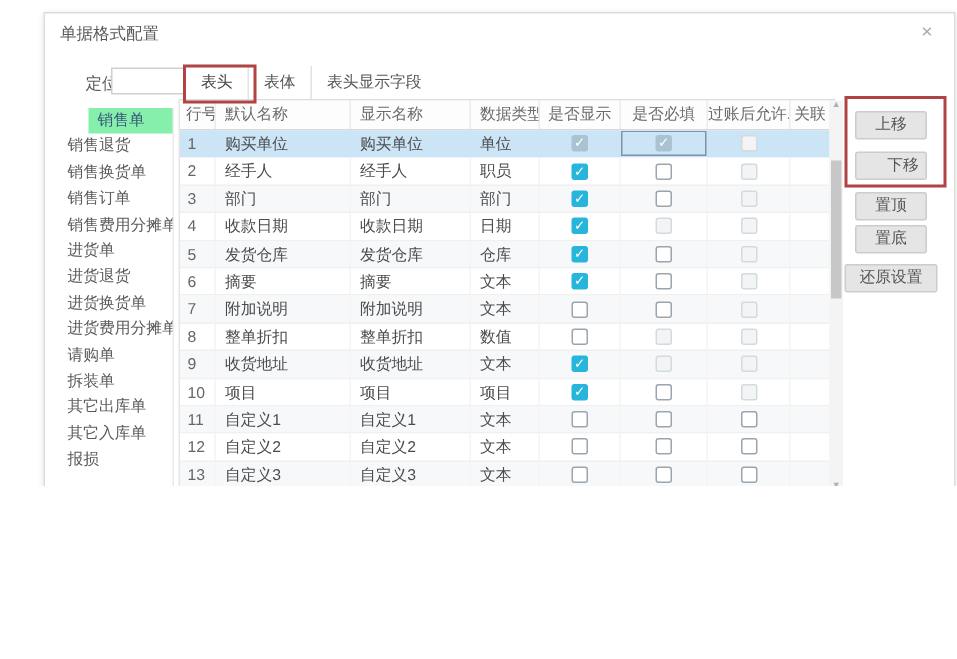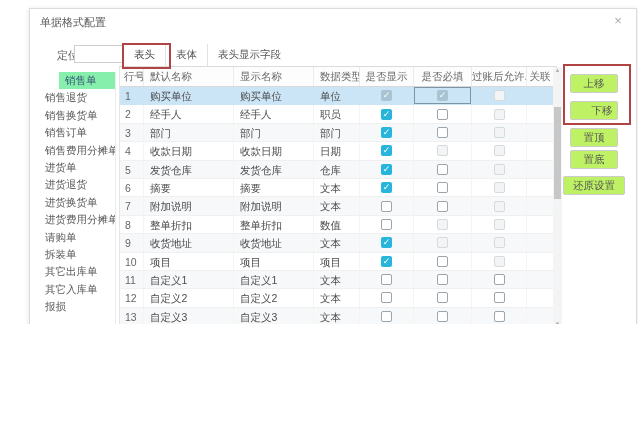--- a/index.html
+++ b/index.html
@@ -58,21 +58,21 @@
   .cb.unchecked { background:#fff; border:1px solid #9aa5ad; color:transparent; }
   .cb.unchecked-dis { background:#f2f4f5; border:1px solid #d5dadd; color:transparent; }
 
   .vscroll { position:absolute; left:523px; top:58px; width:9px; height:260px; background:#f4f4f4; }
   .vscroll .thumb { position:absolute; left:1px; top:40px; width:7px; height:92px; background:#c7c7c7; }
   .vscroll .a { position:absolute; left:0; width:9px; font-size:6px; color:#b0b0b0; text-align:center; }
   .hscroll { position:absolute; left:89px; top:318px; width:443px; height:9px; background:#f1f1f1; }
   .hscroll .thumb { position:absolute; left:14px; top:1px; width:372px; height:7px; background:#c4c4c4; }
   .hscroll .a { position:absolute; top:0; font-size:6px; color:#a8a8a8; line-height:9px; }
 
-  .sbtn { position:absolute; width:48px; height:19px; background:#bef264; border:1px solid #ccc;
+  .sbtn { position:absolute; width:48px; height:19px; background:#e5e5e5; border:1px solid #ccc;
     border-radius:2px; font-size:10.5px; color:#555; text-align:center; line-height:17px; cursor:pointer;
     white-space:nowrap; overflow:hidden; }
   .sbtn.wide { width:62px; }
 
   .fbtn { position:absolute; top:336px; height:21px; border-radius:2px; font-size:10.5px; text-align:center;
     line-height:20px; white-space:nowrap; overflow:hidden; }
   .fbtn.dis { background:#d9d9d9; color:#f2f2f2; border:1px solid #7f1d1d; }
   .fbtn.en { background:#f9a8d4; color:#555; border:1px solid #c6c6c6; cursor:pointer; }
 
   .strip-light { position:absolute; left:0; top:419px; width:638px; height:5px; background:#e6f3f6; }

